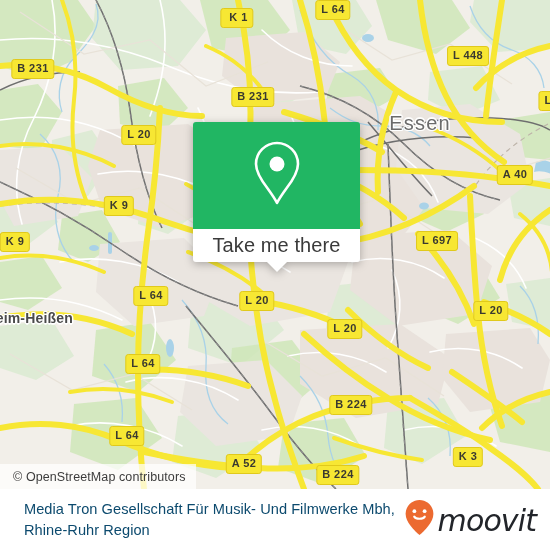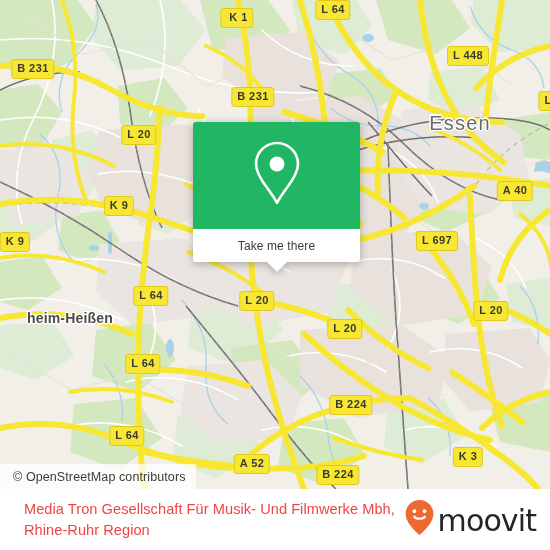--- a/index.html
+++ b/index.html
@@ -47,21 +47,20 @@
   .place-label {
     position: absolute;
     transform: translate(-50%, -50%);
     white-space: nowrap;
     color: #6f6f6f;
     text-shadow:
        1.5px 0 0 rgba(255,255,255,.85), -1.5px 0 0 rgba(255,255,255,.85),
        0 1.5px 0 rgba(255,255,255,.85), 0 -1.5px 0 rgba(255,255,255,.85),
        1px 1px 0 rgba(255,255,255,.85), -1px -1px 0 rgba(255,255,255,.85),
        1px -1px 0 rgba(255,255,255,.85), -1px 1px 0 rgba(255,255,255,.85);
-    margin-left: 40px;
   }
   .place-city   { font-size: 20px; letter-spacing: 1.2px; color:#6b6b6b; }
   .place-suburb { font-size: 15px; font-style: italic; letter-spacing: .3px; color:#5e5e5e; }
   .place-town   { font-size: 14px; letter-spacing: .2px; color:#4a4a4a; font-weight:bold;}
 
   
   .popup {
     position: absolute;
     left: 193px; top: 122px;
     width: 167px;
@@ -78,21 +77,21 @@
   .popup-bottom {
     background: #ffffff;
     height: 33px;
     border-radius: 0 0 3px 3px;
     display: flex;
     align-items: center;
     justify-content: center;
     position: relative;
   }
   .popup-label {
-    font-size: 12px;
+    font-size: 20px;
     color: #3a3a3a;
     letter-spacing: .1px;
     font-family: "Liberation Sans", sans-serif;
     text-align: center;
   }
   .popup-tail {
     position: absolute;
     left: 50%;
     bottom: -10px;
     margin-left: -11px;
@@ -125,39 +124,40 @@
     width: 550px; height: 61px;
     background: rgba(255,255,255,0.93);
     display: flex;
     align-items: center;
     justify-content: space-between;
     padding: 0 14px 0 24px;
   }
   .footer-title {
     font-size: 14.6px;
     line-height: 1.42;
-    color: #ef4444;
+    color: #0c4a6e;
     max-width: 385px;
     letter-spacing: .05px;
   }
   .brand {
     display: flex;
     align-items: center;
     gap: 3px;
     flex: 0 0 auto;
   }
   .brand-word {
     font-size: 30px;
     color: #22252a;
     letter-spacing: -0.9px;
     line-height: 1;
     font-family: "DejaVu Sans", sans-serif;
     font-weight: 500;
     position: relative;
     top: 1px;
+    font-style: italic;
   }
 </style>
 </head>
 <body>
 
 <div id="page">
 
   <div class="map">
 
     <svg class="map-svg" viewBox="0 0 550 489" aria-hidden="true">
@@ -356,32 +356,32 @@
     <div class="place-label place-city" style="left:420px; top:123px;">Essen</div>
     <div class="place-label place-town" style="left:30px;  top:318px;">heim-Heißen</div>
 
     <div class="shield" style="left:237px; top:18px;padding-left:8px;">K 1</div>
     <div class="shield" style="left:333px; top:10px;">L 64</div>
     <div class="shield" style="left:452px; top:56px;margin-left:16px;">L 448</div>
     <div class="shield" style="left:33px;  top:69px;">B 231</div>
     <div class="shield" style="left:253px; top:97px;">B 231</div>
     <div class="shield" style="left:548px; top:101px;">L</div>
     <div class="shield" style="left:139px; top:135px;">L 20</div>
-    <div class="shield" style="left:515px; top:191px;">A 40</div>
+    <div class="shield" style="left:515px; top:175px;">A 40</div>
     <div class="shield" style="left:119px; top:206px;">K 9</div>
     <div class="shield" style="left:437px; top:241px;">L 697</div>
     <div class="shield" style="left:15px;  top:242px;">K 9</div>
     <div class="shield" style="left:151px; top:296px;">L 64</div>
     <div class="shield" style="left:257px; top:301px;">L 20</div>
     <div class="shield" style="left:491px; top:311px;">L 20</div>
     <div class="shield" style="left:345px; top:329px;">L 20</div>
     <div class="shield" style="left:143px; top:364px;">L 64</div>
     <div class="shield" style="left:351px; top:405px;">B 224</div>
     <div class="shield" style="left:127px; top:436px;">L 64</div>
-    <div class="shield" style="left:252px; top:464px;">A 52</div>
+    <div class="shield" style="left:244px; top:464px;">A 52</div>
     <div class="shield" style="left:468px; top:457px;">K 3</div>
     <div class="shield" style="left:338px; top:475px;">B 224</div>
 
     <div class="popup">
       <div class="popup-top">
         <span>
           <svg width="56" height="70" viewBox="0 0 56 70" aria-hidden="true">
             <path d="M28 4 C16.4 4 7 13.4 7 25 C7 33 12 41 19 50 C23 55.5 26 60 28 64 C30 60 33 55.5 37 50 C44 41 49 33 49 25 C49 13.4 39.6 4 28 4 Z" fill="none" stroke="#ffffff" stroke-width="2.6" stroke-linejoin="round"></path>
             <circle cx="28" cy="25" r="7.5" fill="#ffffff"></circle>
           </svg>

